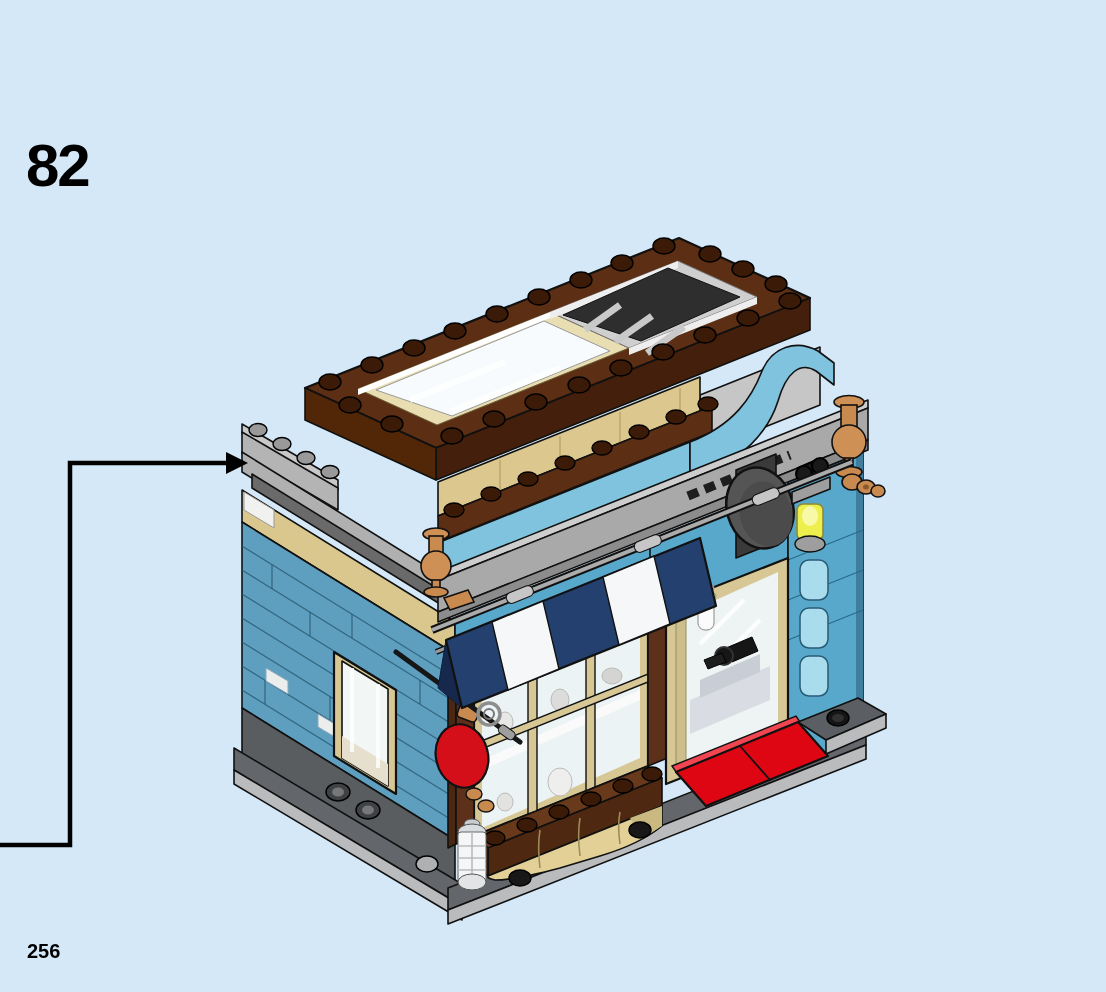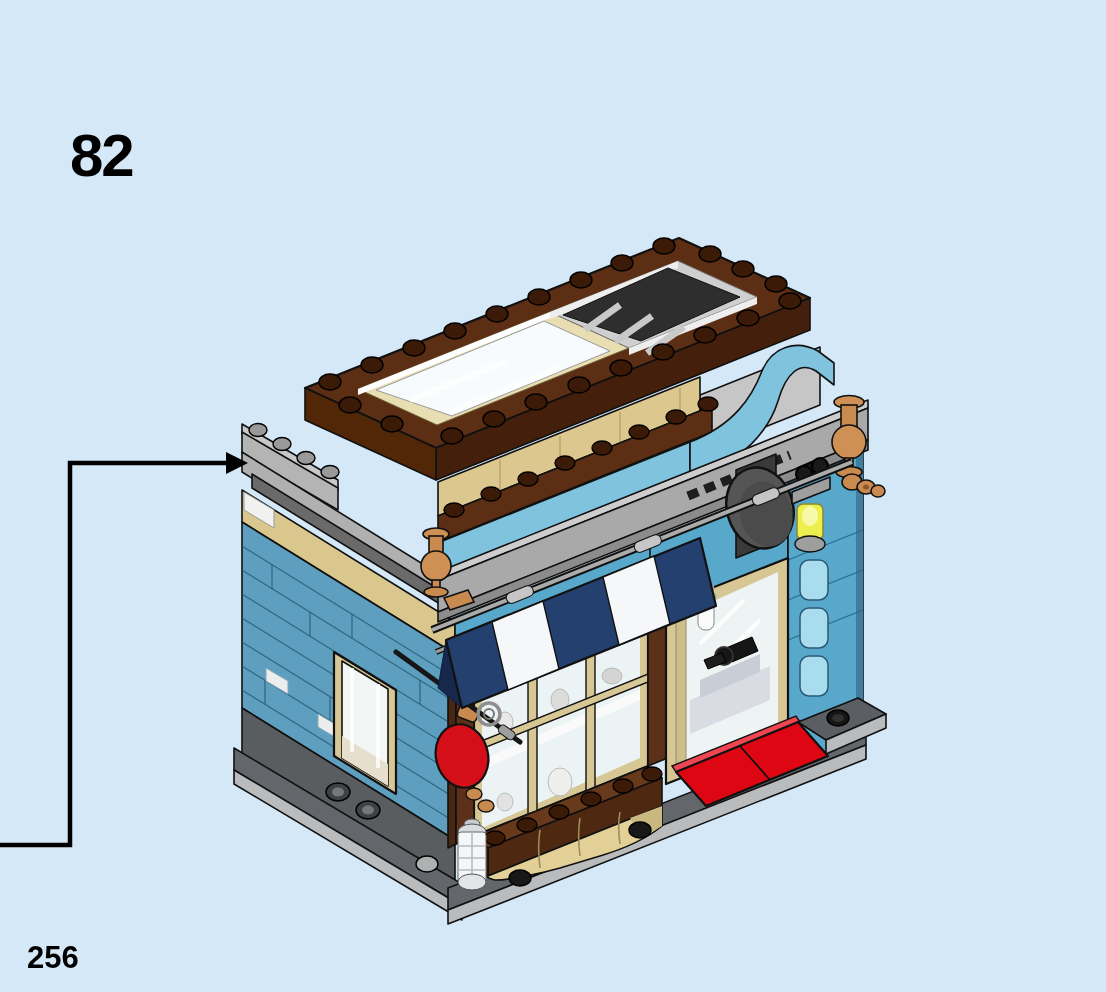--- a/index.html
+++ b/index.html
@@ -1,20 +1,20 @@
 <!DOCTYPE html>
 <html><head>
 <meta charset="utf-8">
 <style>
   html,body{margin:0;padding:0;}
   .page{position:relative;width:1106px;height:992px;background:#d4e8f7;overflow:hidden;
         font-family:"Liberation Sans","DejaVu Sans",sans-serif;}
-  .step-number{position:absolute;left:26px;top:126px;font-size:60px;font-weight:bold;
-        color:#000;letter-spacing:-2px;line-height:1;margin-left:44px;}
-  .page-number{position:absolute;left:27px;top:940px;font-size:31px;font-weight:bold;color:#000;}
+  .step-number{position:absolute;left:26px;top:136px;font-size:60px;font-weight:bold;
+        color:#000;letter-spacing:-2px;line-height:1;}
+  .page-number{position:absolute;left:27px;top:940px;font-size:20px;font-weight:bold;color:#000;}
   svg.model{position:absolute;left:0;top:0;width:1106px;height:992px;}
   svg .ol{stroke:#111;stroke-width:1.6;stroke-linejoin:round;}
   svg .ol2{stroke:#111;stroke-width:2.2;stroke-linejoin:round;}
   svg .stud{stroke:#000;stroke-width:1.4;}
 </style>
 </head>
 <body>
 
 <div class="page">
 

